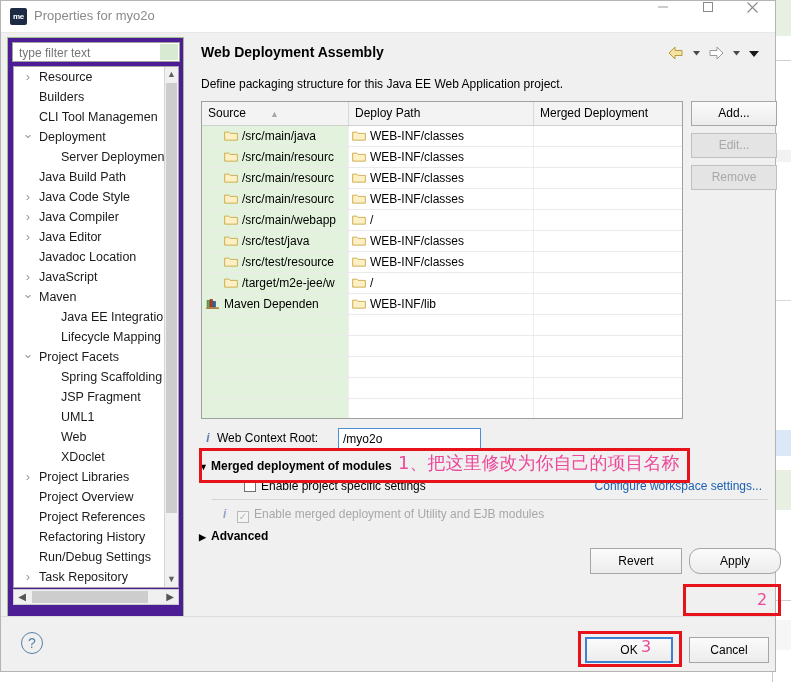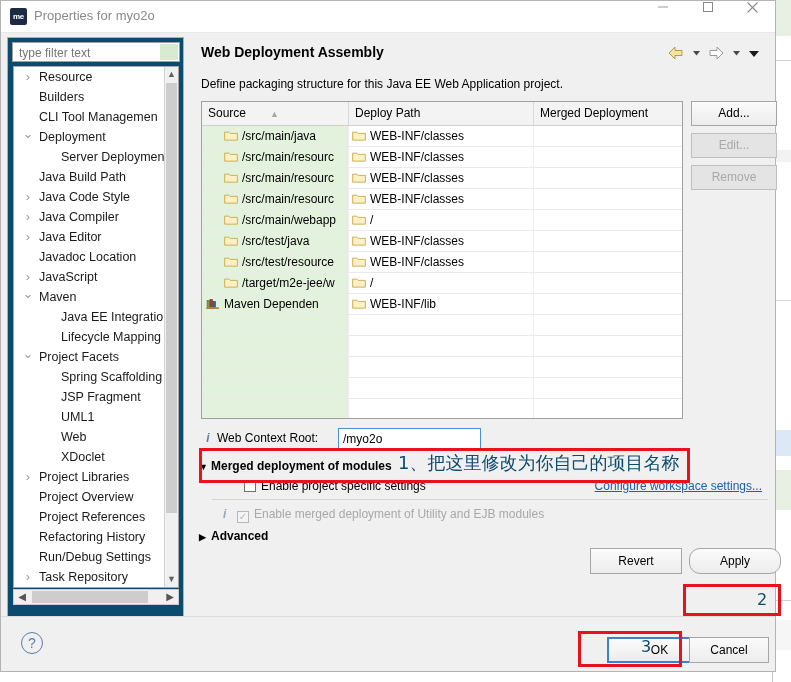--- a/index.html
+++ b/index.html
@@ -86,21 +86,21 @@
   .win-min { right: 90px; }
   .win-max { right: 45px; }
   .win-close { right: 0; }
   .win-close svg, .win-max svg, .win-min svg { display: block; margin: 0 auto; }
 
   
   .left-pane {
     position: absolute;
     left: 6px; top: 36px;
     width: 177px; height: 580px;
-    background: #0c4a6e;
+    background: #4c1d95;
     border: 1px solid #9fbf92;
     box-sizing: border-box;
   }
   .filter-box {
     position: absolute;
     left: 4px; top: 4px;
     width: 168px; height: 20px;
     background: #ffffff;
     border: 1px solid #a0a0a0;
     box-sizing: border-box;
@@ -416,21 +416,20 @@
     color: #b8b8b8;
     font-size: 10px;
     line-height: 10px;
     text-align: center;
   }
   .ws-link {
     position: absolute;
     right: 7px; top: 442px;
     font-size: 12px;
     color: #1a5fb4;
-    text-decoration: underline;
     cursor: pointer;
   }
   .hr-line {
     position: absolute;
     left: 21px; top: 462px;
     width: 556px; height: 1px;
     background: #d4d4d4;
   }
   .merged-sub {
     position: absolute;
@@ -471,22 +470,22 @@
     border-radius: 50%;
     color: #5a7fa8;
     font-size: 14px;
     line-height: 20px;
     text-align: center;
     box-sizing: border-box;
     cursor: pointer;
   }
   .btn-ok {
     position: absolute;
-    left: 606px; top: 636px;
-    width: 105px; height: 26px;
+    left: 584px; top: 636px;
+    width: 88px; height: 26px;
     line-height: 22px;
     border: 2px solid #3f7fd0;
   }
   .btn-cancel {
     position: absolute;
     left: 688px; top: 636px;
     width: 80px; height: 26px;
     line-height: 24px;
   }
 
@@ -496,21 +495,21 @@
     border: 3px solid #e8131a;
     box-sizing: border-box;
     pointer-events: none;
   }
   .anno-ctx   { left: 199px; top: 448px; width: 491px; height: 35px; }
   .anno-apply { left: 683px; top: 584px; width: 98px; height: 32px; }
   .anno-ok    { left: 578px; top: 631px; width: 104px; height: 36px; }
 
   .anno-text {
     position: absolute;
-    color: #0c4a6e;
+    color: #ec4899;
     font-family: "DejaVu Sans", sans-serif;
     pointer-events: none;
     white-space: nowrap;
   }
   .anno-cn {
     left: 398px; top: 451px;
     font-size: 18px;
   }
   .anno-num2 {
     left: 757px; top: 590px;

